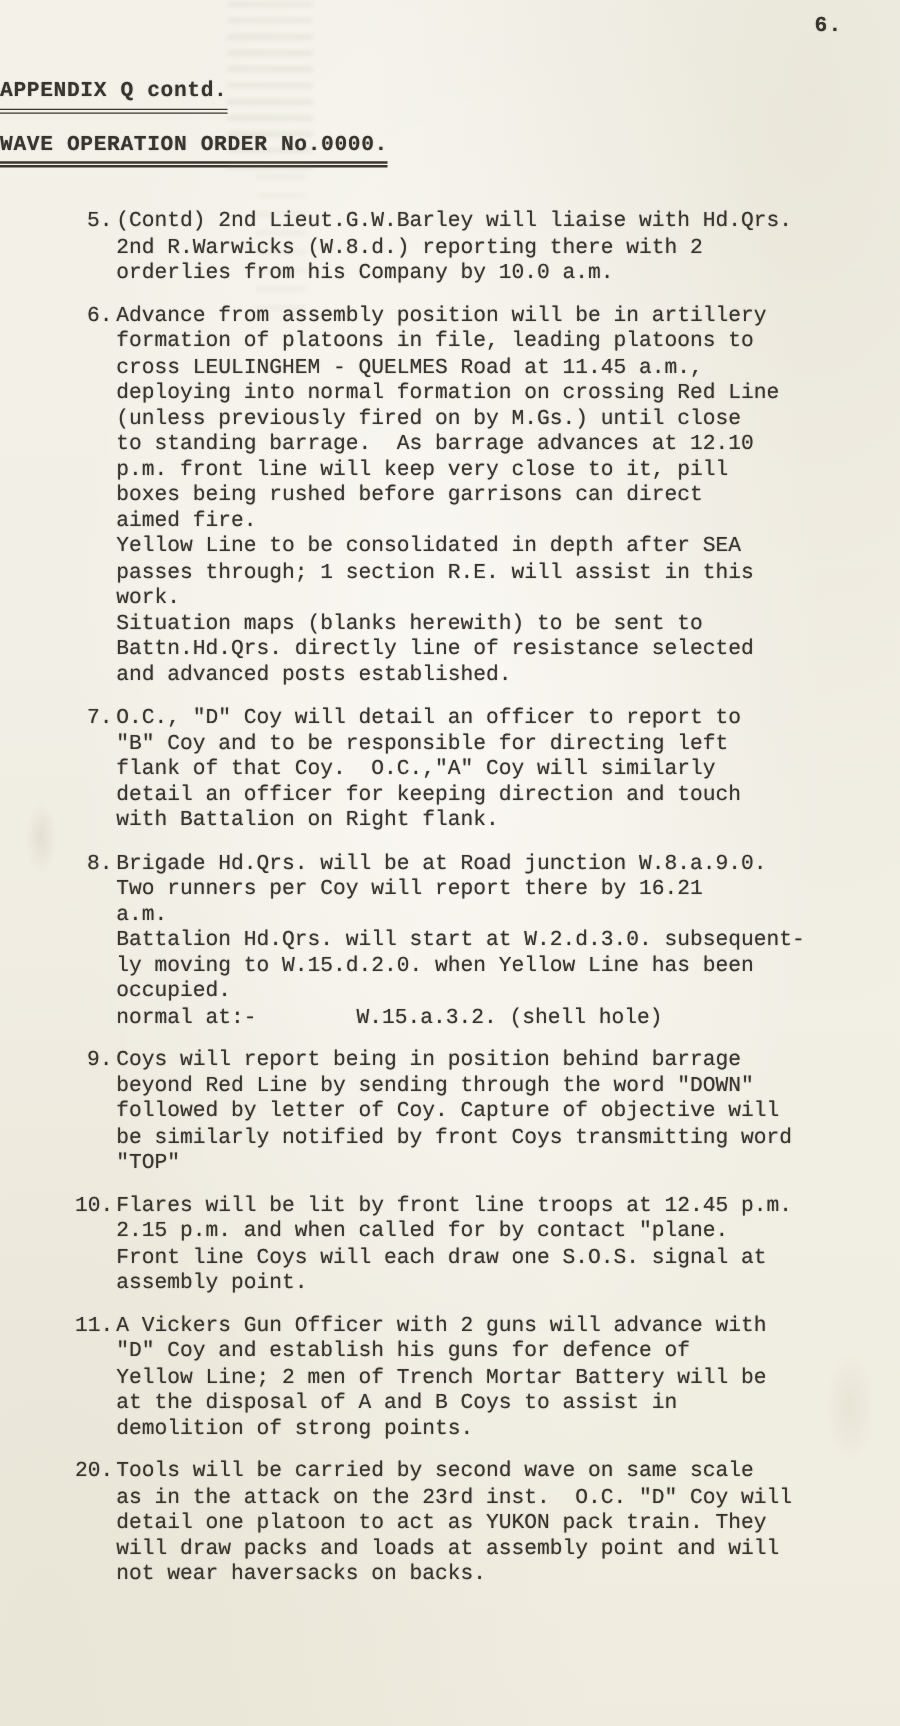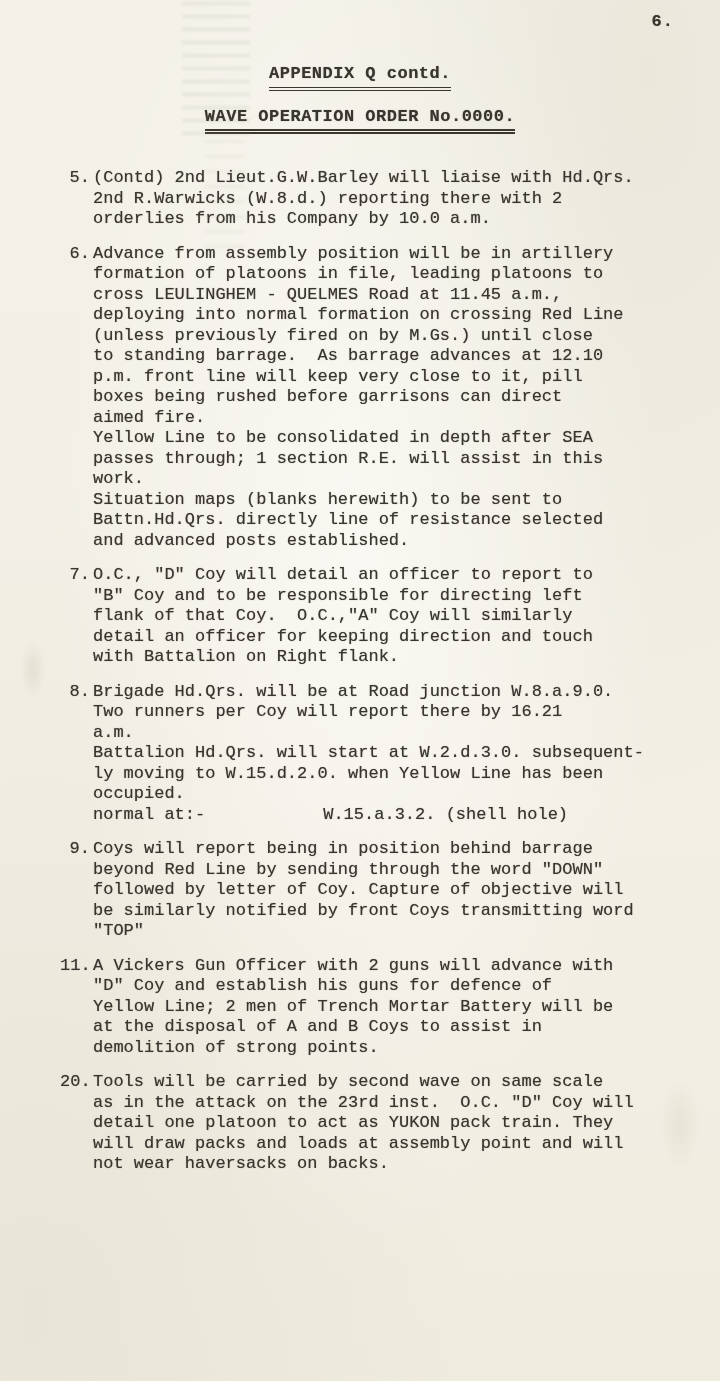--- a/index.html
+++ b/index.html
@@ -56,21 +56,20 @@
   }
   .page-number {
     position: absolute;
     top: 12px;
     right: 46px;
     font-weight: bold;
     letter-spacing: 1px;
   }
   .titles {
     padding-top: 64px;
-    text-align: center;
   }
   .title-u {
     display: inline-block;
     border-bottom: 4px double #3b372f;
     padding-bottom: 2px;
     font-weight: bold;
     letter-spacing: 0.5px;
   }
   .title-2 {
     margin-top: 16px;
@@ -112,21 +111,21 @@
   }
   .ul-runner::after {
     content: "";
     position: absolute;
     left: 0;
     right: -4px;
     bottom: -7px;
     height: 1.8px;
     background: rgba(59,55,47,0.85);
   }
-  .post-1 { margin-left: 118px; }
+  .post-1 { margin-left: 80px; }
   .post-2 { margin-left: 242px; }
   .stain {
     position: absolute;
     border-radius: 50%;
     pointer-events: none;
   }
   .stain-a {
     left: 20px; top: 640px; width: 26px; height: 60px;
     background: radial-gradient(ellipse, rgba(190,184,160,0.25), rgba(190,184,160,0) 70%);
   }
@@ -215,20 +214,29 @@
       <div class="num">9.</div>
       <div class="body">
         <div class="pre">Coys will report being in position behind barrage
 beyond Red Line by sending through the word "DOWN"
 followed by letter of Coy. Capture of objective will
 be similarly notified by front Coys transmitting word
 "TOP"</div>
       </div>
     </div>
 
+    <div class="item">
+      <div class="num">10.</div>
+      <div class="body">
+        <div class="pre">Flares will be lit by front line troops at 12.45 p.m.
+2.15 p.m. and when called for by contact "plane.
+Front line Coys will each draw one S.O.S. signal at
+assembly point.</div>
+      </div>
+    </div>
 
     <div class="item">
       <div class="num">11.</div>
       <div class="body">
         <div class="pre">A Vickers Gun Officer with 2 guns will advance with
 "D" Coy and establish his guns for defence of
 Yellow Line; 2 men of Trench Mortar Battery will be
 at the disposal of A and B Coys to assist in
 demolition of strong points.</div>
       </div>

